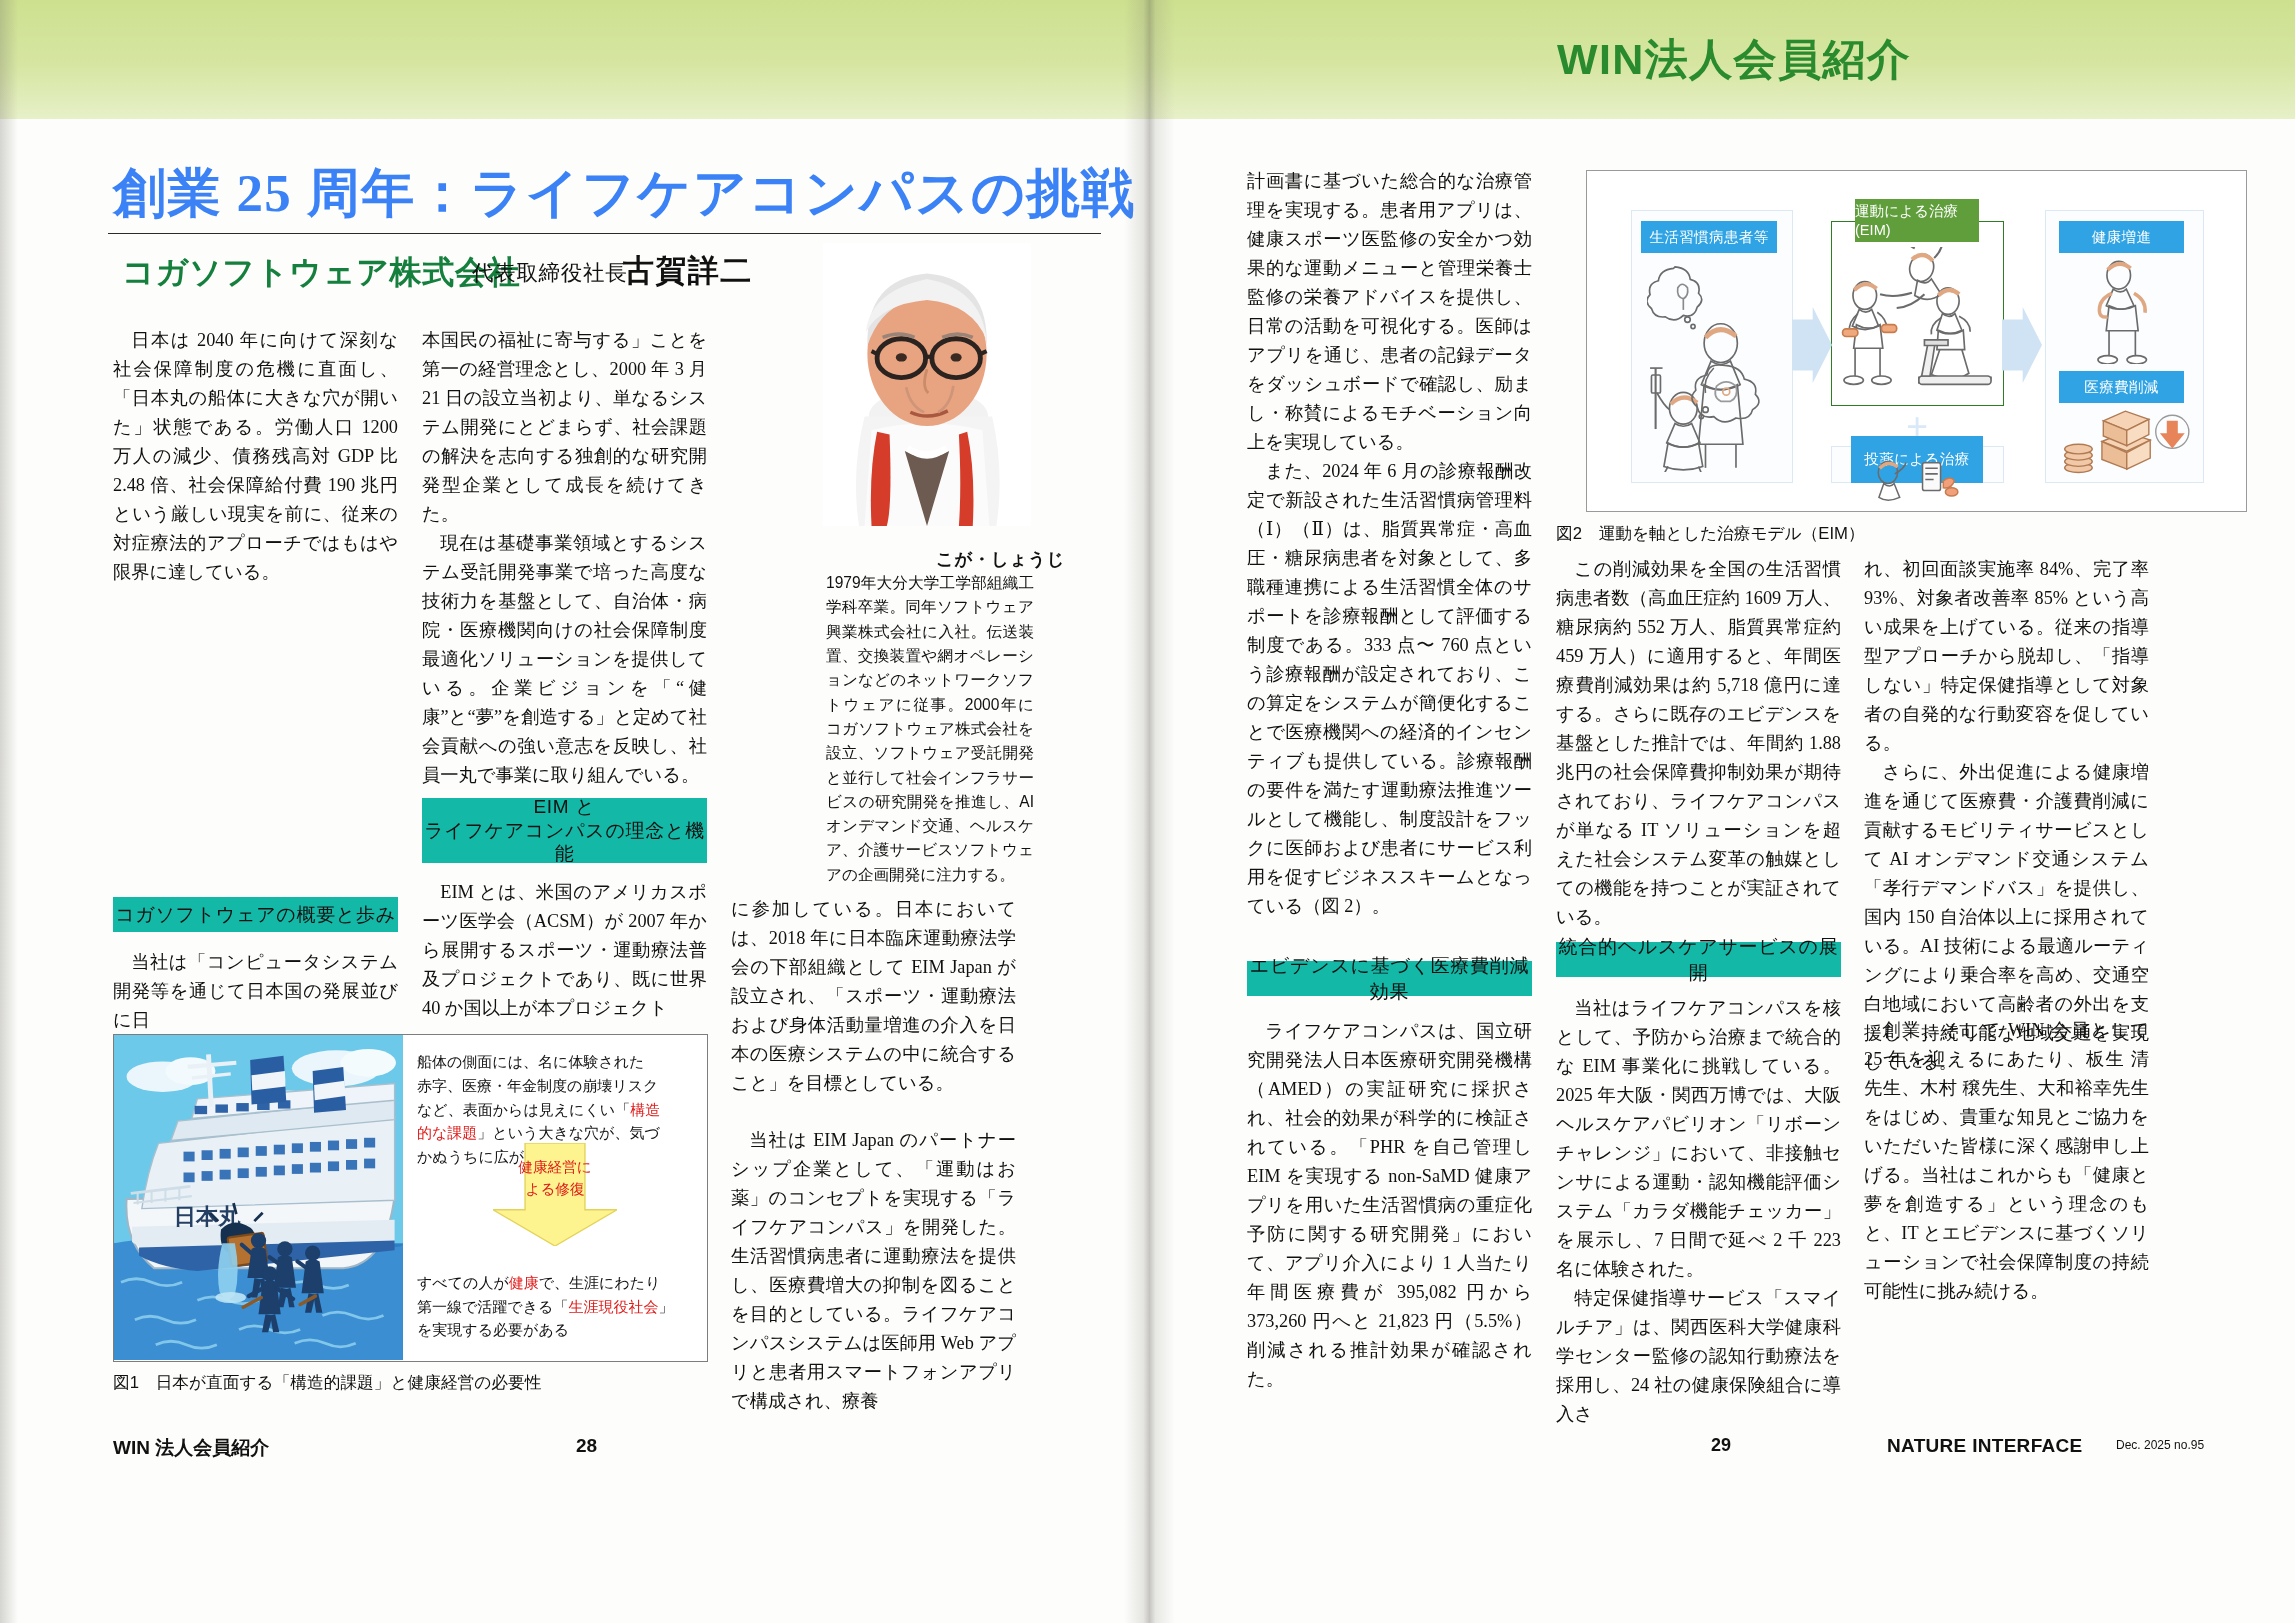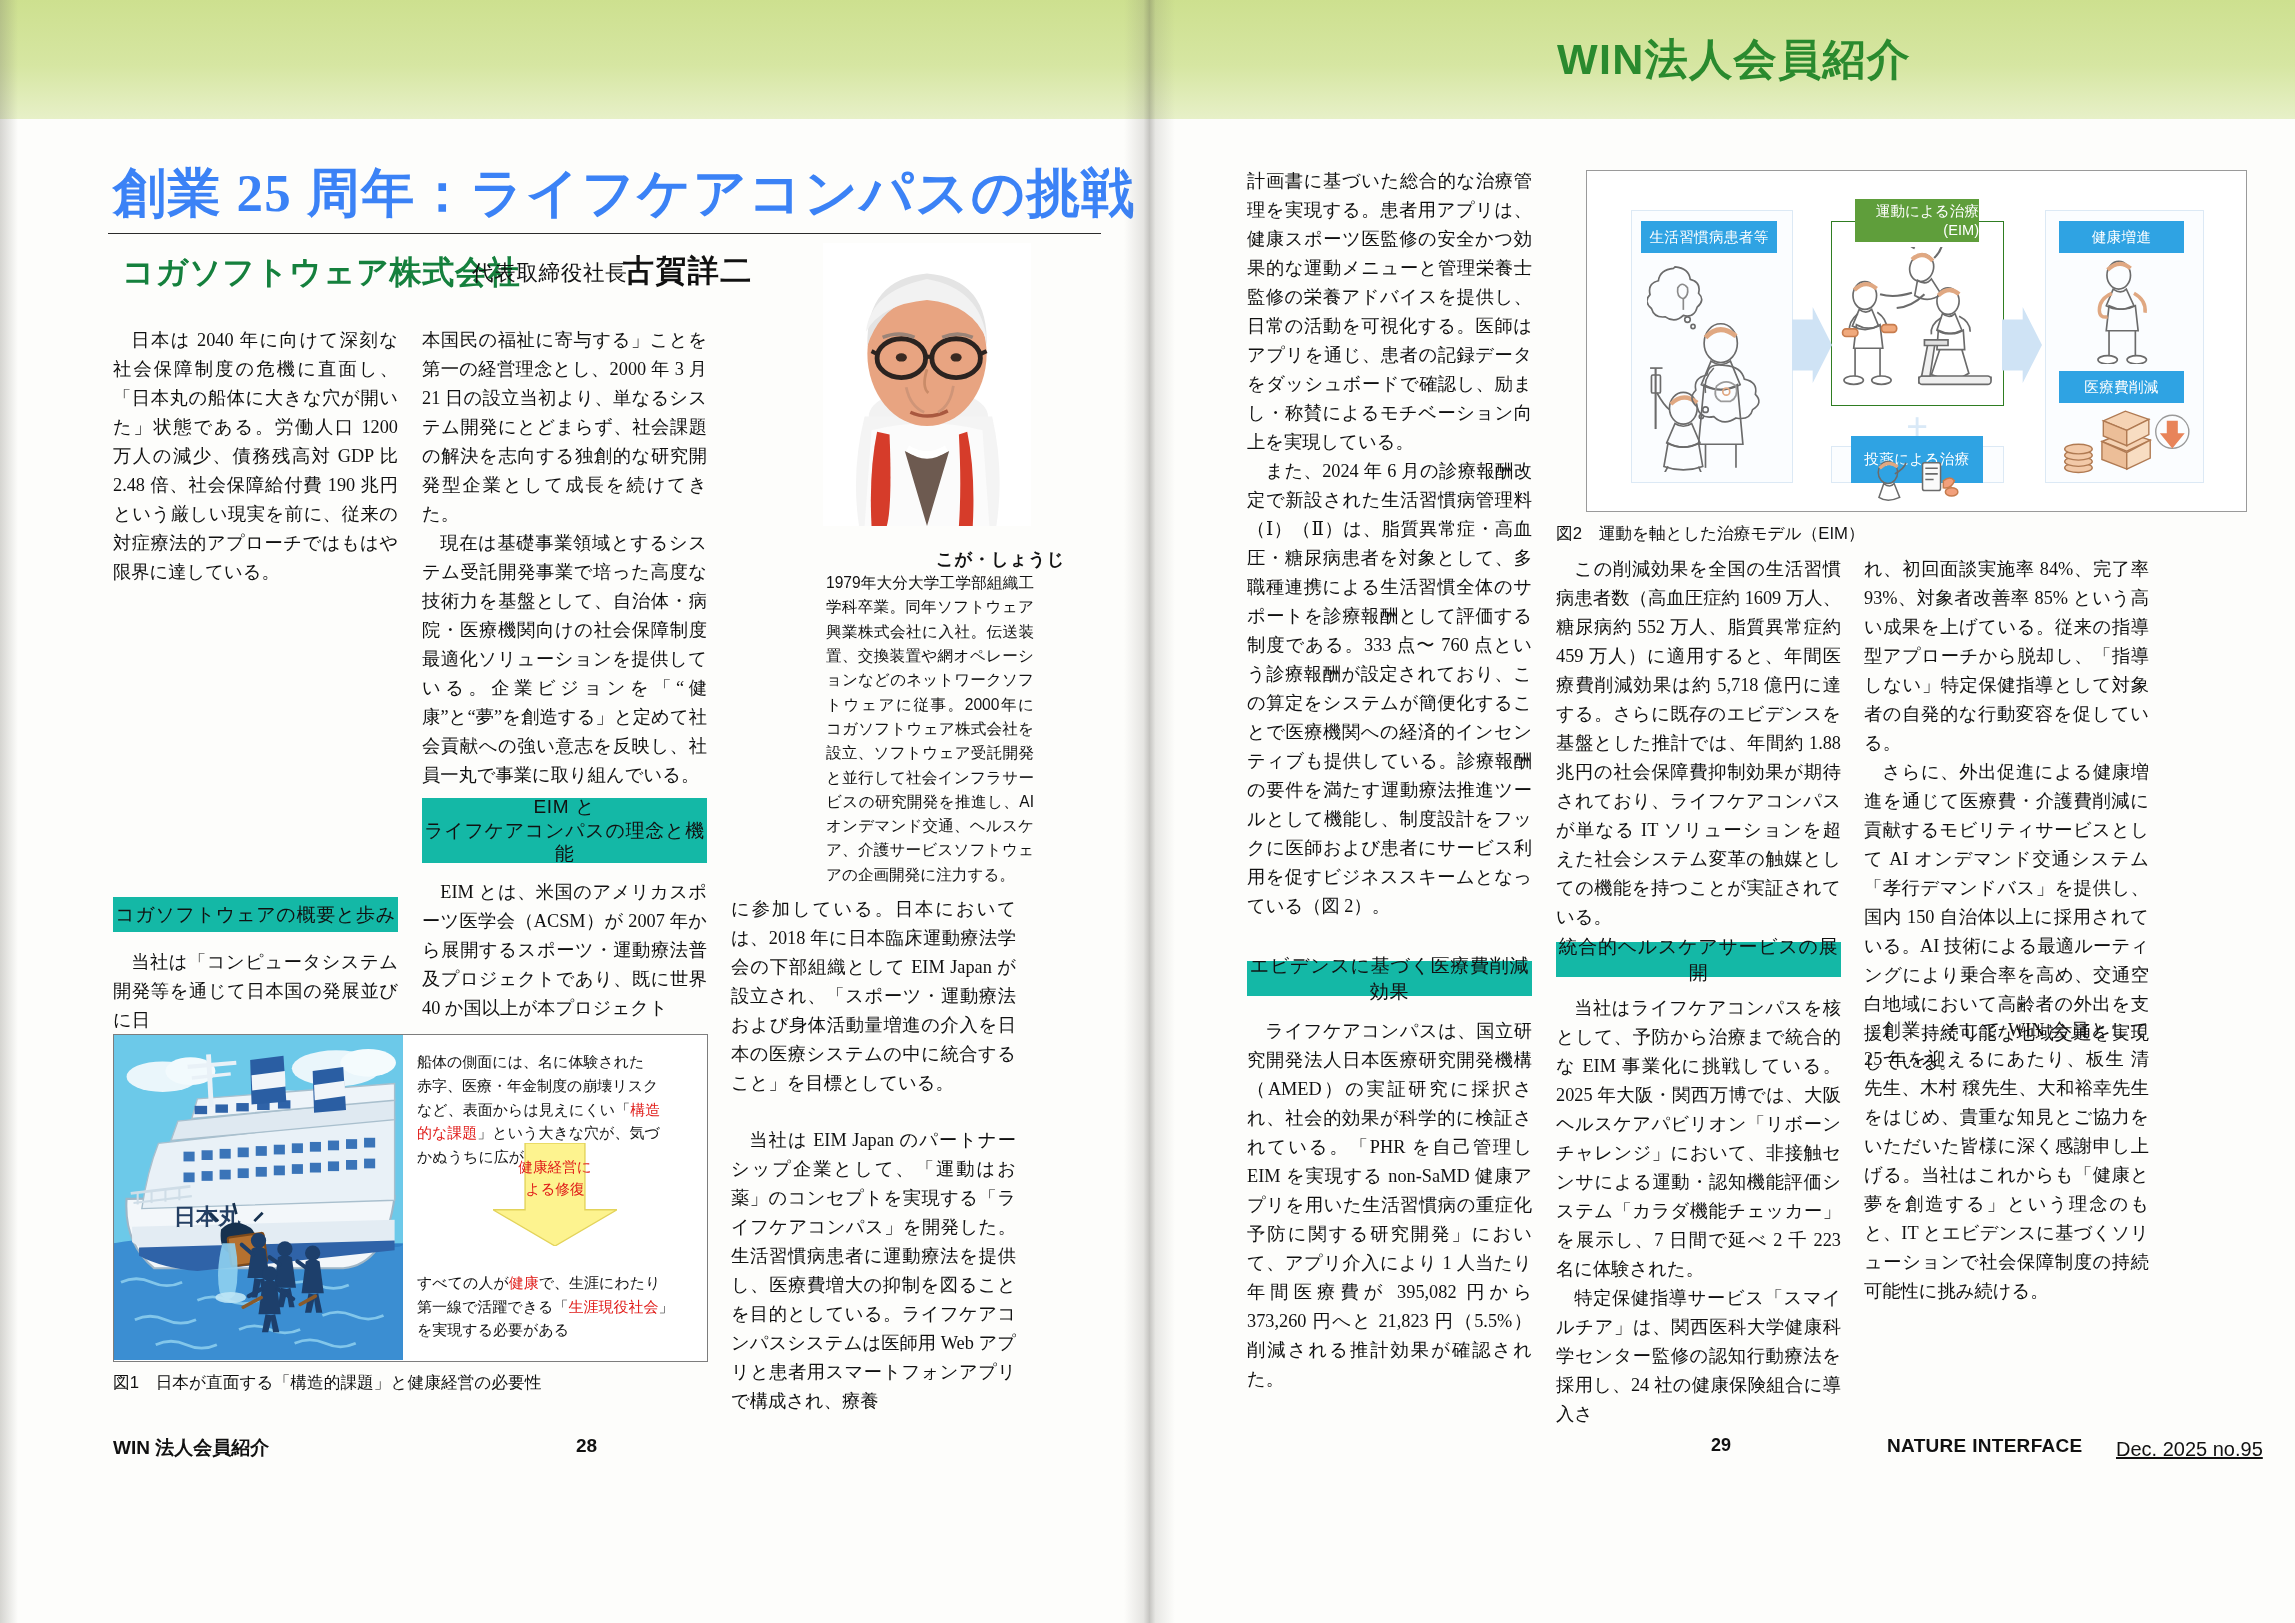--- a/index.html
+++ b/index.html
@@ -75,31 +75,31 @@
     font-family:"Liberation Sans","DejaVu Sans",sans-serif;font-size:14.6px;line-height:1.5;color:#e01b18;z-index:3;}
   #fig1cap{position:absolute;left:113px;top:1371px;font-family:"Liberation Sans","DejaVu Sans",sans-serif;font-size:16.7px;color:#111;}
 
   
   #fig2{position:absolute;left:1586px;top:170px;width:659px;height:340px;background:#fff;border:0.7px solid #9a9a9a;}
   #fig2cap{position:absolute;left:1556px;top:522px;font-family:"Liberation Sans","DejaVu Sans",sans-serif;font-size:16.7px;color:#111;}
   .f2panel{position:absolute;background:#fbfdff;border:0.7px solid #dce9f5;}
   .f2chip{position:absolute;background:#2fa3e3;color:#fff;font-family:"Liberation Sans","DejaVu Sans",sans-serif;
     font-size:14.6px;display:flex;align-items:center;justify-content:center;text-align:center;letter-spacing:0.3px;}
   .f2green{position:absolute;background:#5f9e3b;color:#fff;font-family:"Liberation Sans","DejaVu Sans",sans-serif;
-    font-size:14.6px;line-height:1.25;display:flex;flex-direction:column;align-items:flex-end;justify-content:center;}
+    font-size:14.6px;line-height:1.25;display:flex;flex-direction:column;align-items:flex-start;justify-content:center;}
   #f2-eimbox{position:absolute;border:1.4px solid #2f7d22;background:#fff;}
   #f2-plus{position:absolute;font-size:39px;color:#d9e9f7;font-weight:bold;line-height:1;}
 
   
   .foot{position:absolute;font-family:"Liberation Sans","DejaVu Sans",sans-serif;color:#111;}
   #foot-l-label{left:113px;top:1435px;font-size:19px;font-weight:bold;}
   #foot-l-page{left:576px;top:1435px;font-size:19px;font-weight:bold;}
   #foot-r-page{left:1711px;top:1435px;font-size:18px;font-weight:bold;}
   #foot-r-mag{left:1887px;top:1435px;font-size:19px;font-weight:bold;letter-spacing:0.3px;}
-  #foot-r-iss{left:2116px;top:1438px;font-size:20px;text-decoration:underline;}
+  #foot-r-iss{left:2116px;top:1438px;font-size:12px;}
 </style>
 </head>
 <body>
 
 <div id="spread">
 
   <div class="page" id="page-left"></div>
   <div class="page" id="page-right"></div>
 
   <div class="band" id="band-left"></div>

